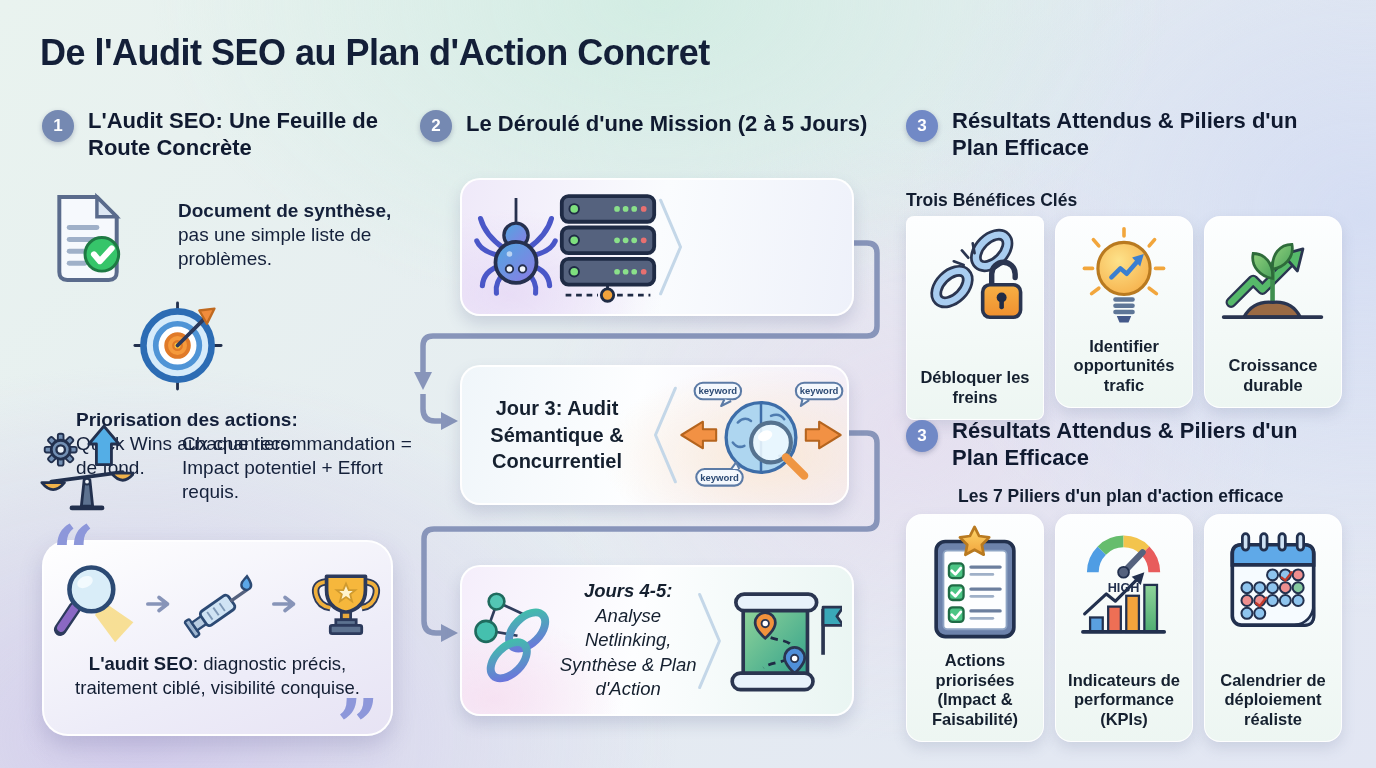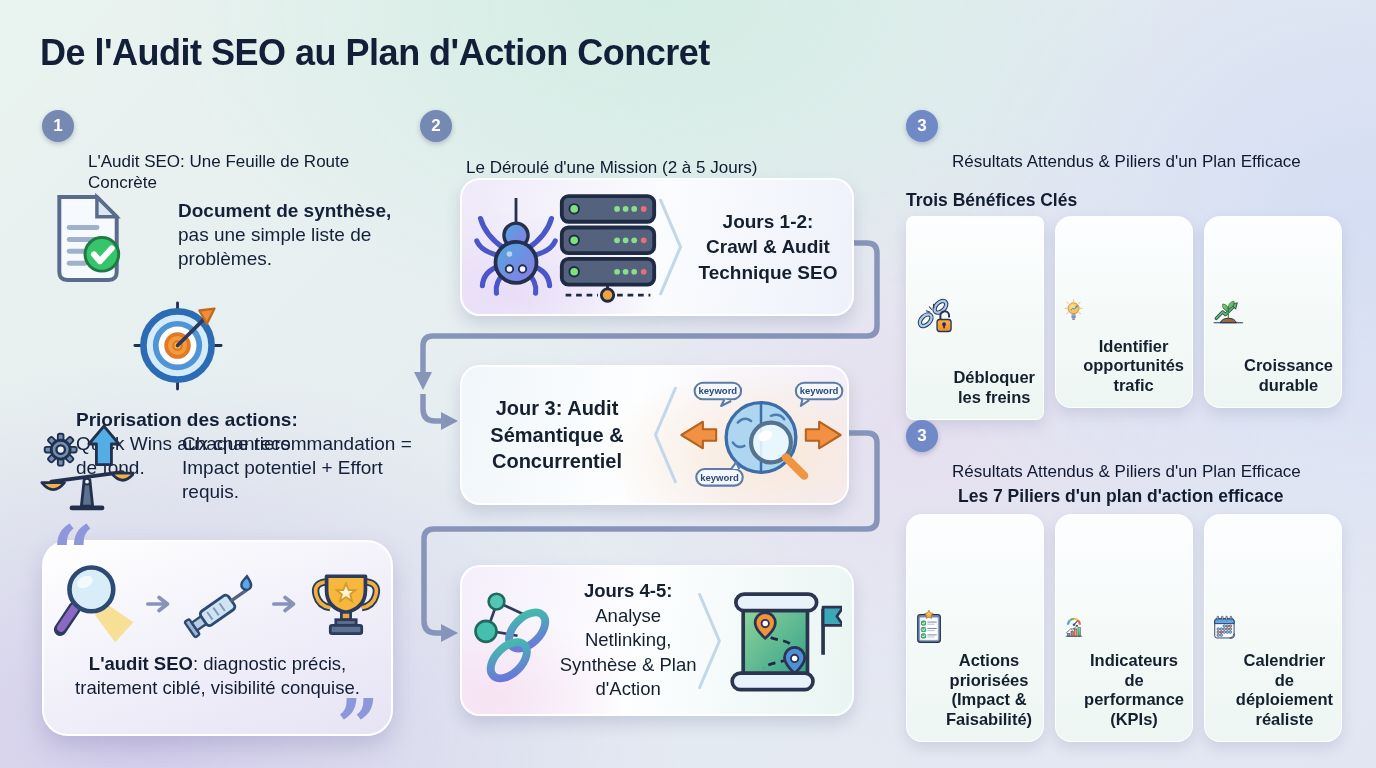--- a/index.html
+++ b/index.html
@@ -13,48 +13,48 @@
       radial-gradient(620px 520px at 66% 56%, rgba(230,214,238,.55), transparent 60%),
       linear-gradient(135deg,#e9f3ef,#e2e6f3);
   }
   .abs{position:absolute;}
   .title{left:40px;top:32px;font-size:36px;font-weight:700;letter-spacing:-.5px;color:#131f38;}
   .sechead{display:flex;gap:14px;align-items:flex-start;}
   .badge{width:32px;height:32px;border-radius:50%;background:#7589b2;color:#fff;
          font-size:17px;font-weight:700;display:flex;align-items:center;justify-content:center;
          box-shadow:0 2px 5px rgba(60,70,110,.3);flex:0 0 32px;margin-top:2px;}
   .badge.b3{background:#7189c6;}
-  .h2{font-size:17px;font-weight:400;line-height:1.22;color:#101a30;margin-top:44px;}
+  .h2{font-size:22px;font-weight:700;line-height:1.22;color:#101a30;}
   .item{display:flex;align-items:center;gap:16px;}
   .itxt{font-size:19px;line-height:1.27;color:#14203a;width:236px;margin-left:32px;}
   .lead{font-weight:700;}
   .qcard{left:42px;top:540px;width:347px;height:192px;border-radius:26px;
          background:linear-gradient(160deg,#ffffff,#edecf8 65%,#e7e3f4);
          border:2px solid rgba(255,255,255,.95);
          box-shadow:0 10px 22px rgba(98,100,150,.25);}
   .qmark{font-family:"DejaVu Serif",serif;font-weight:700;font-size:74px;color:#8d97da;line-height:1;}
   .qicons{display:flex;align-items:center;justify-content:center;gap:9px;padding-top:18px;}
   .qtext{margin-top:4px;text-align:center;font-size:18.5px;line-height:1.3;padding:0 8px;color:#131e33;}
   .box{border-radius:20px;border:2px solid rgba(255,255,255,.95);
        box-shadow:0 8px 16px rgba(84,94,142,.20);
        display:flex;align-items:center;}
   .box1{background:radial-gradient(220px 120px at 12% 85%, rgba(231,219,246,.9), transparent 70%),
         linear-gradient(100deg,#efe9f9,#fafcfe 50%,#eef1fa);}
   .box2{background:radial-gradient(260px 140px at 80% 65%, rgba(250,230,210,.85), transparent 65%),
         linear-gradient(100deg,#f0f6fa,#fdfeff 45%,#f2edf8);}
   .box3{background:radial-gradient(200px 130px at 8% 90%, rgba(246,222,240,.8), transparent 65%),
-        linear-gradient(100deg,#f5eefb,#fdfeff 45%,#e9f5f2);}
+        linear-gradient(100deg,#f5eefb,#fdfeff 45%,#e9f5f2);font-style:italic;}
   .steptxt{font-size:19px;font-weight:700;line-height:1.32;text-align:center;color:#15202f;}
   .sub{font-size:17.5px;font-weight:700;color:#121d30;}
   .cardrow{display:flex;gap:11px;}
   .card{width:138px;border-radius:16px;
         background:linear-gradient(180deg,#fdfeff,#edf6f2);
         border:1.5px solid rgba(255,255,255,.9);
         box-shadow:0 6px 14px rgba(92,104,146,.18);
-        display:flex;align-items:center;box-sizing:border-box;padding:10px 8px 12px;}
+        display:flex;flex-direction:column;align-items:center;box-sizing:border-box;padding:10px 8px 12px;}
   .cardlabel{margin-top:auto;font-size:16.5px;font-weight:700;text-align:center;line-height:1.18;color:#15202f;}
   svg text{font-family:"Liberation Sans",sans-serif;}
 </style>
 </head>
 <body>
 
 <svg class="abs" style="left:0;top:0;" width="1376" height="768" viewBox="0 0 1376 768">
   <g fill="none" stroke="#8895ba" stroke-width="5.5">
     <path d="M848 243 h19 q10 0 10 10 v73 q0 10 -10 10 H433 q-10 0 -10 10 v26"></path>
     <path d="M423 394 v15 q0 12 12 12 h6"></path>
@@ -239,25 +239,20 @@
         <circle cx="90" cy="83.5" r="3" fill="#e87070"></circle>
     </g>
     <line x1="52" y1="97" x2="52" y2="104" stroke="#1f2b45" stroke-width="3"></line>
     <line x1="8" y1="108" x2="42" y2="108" stroke="#1f2b45" stroke-width="3" stroke-dasharray="6 5"></line>
     <line x1="62" y1="108" x2="97" y2="108" stroke="#1f2b45" stroke-width="3" stroke-dasharray="6 5"></line>
     <circle cx="52" cy="108" r="6.5" fill="#f2a33c" stroke="#1f2b45" stroke-width="3"></circle>
   </svg>
   <svg width="26" height="110" viewBox="0 0 30 112">
     <path d="M3 2 L26 56 L3 110" stroke="#c4d7e8" stroke-width="3.5" fill="none" stroke-linejoin="round" stroke-linecap="round"></path>
   </svg>
-  <div class="steptxt" style="flex:1;">
-    <div>Jours 1-2:</div>
-    <div>Crawl &amp; Audit</div>
-    <div>Technique SEO</div>
-  </div>
 </div>
 
 <div class="abs box box2" style="left:460px;top:365px;width:385px;height:136px;">
   <div class="steptxt" style="width:190px;font-size:20px;">
     <div>Jour 3: Audit</div>
     <div>Sémantique &amp;</div>
     <div>Concurrentiel</div>
   </div>
   <svg width="26" height="110" viewBox="0 0 30 112">
     <path d="M27 2 L4 56 L27 110" stroke="#c4d7e8" stroke-width="3.5" fill="none" stroke-linejoin="round" stroke-linecap="round"></path>

